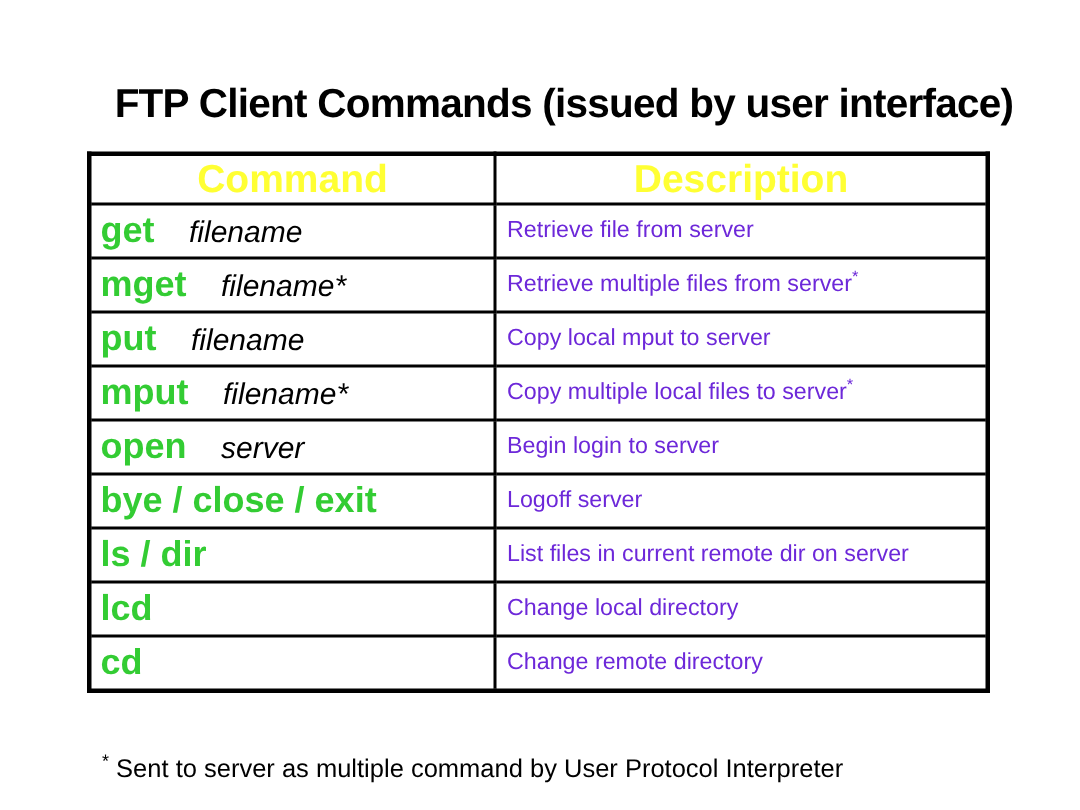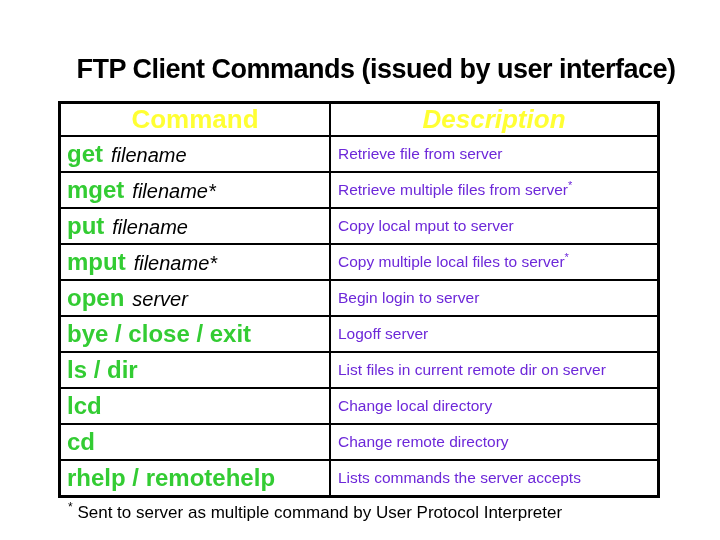--- a/index.html
+++ b/index.html
@@ -37,21 +37,21 @@
     border: 3px solid #000000;
     background: #ffffff;
   }
   table.cmd-table th,
   table.cmd-table td {
     border: 2px solid #000000;
     vertical-align: middle;
     overflow: hidden;
   }
   th.col-cmd { width: 268px; }
-  th.col-desc { width: auto; font-style: italic; }
+  th.col-desc { width: auto; }
   table.cmd-table th {
     height: 31px;
     font-size: 26px;
     font-weight: bold;
     color: #FFFF33;
     text-align: center;
     padding: 0;
   }
   td.cmd-cell {
     height: 34px;
@@ -61,21 +61,21 @@
   .cmd {
     color: #33CC33;
     font-weight: bold;
     font-size: 24px;
   }
   .arg {
     color: #000000;
     font-style: italic;
     font-weight: normal;
     font-size: 20px;
-    margin-left: 8px;
+    margin-left: 23px;
   }
   td.desc-cell {
     padding: 0 0 0 7px;
     font-size: 15.5px;
     color: #6d28d9;
     white-space: nowrap;
   }
   sup.fn {
     font-size: 11px;
     line-height: 0;
@@ -147,22 +147,18 @@
   <tr>
     <td class="cmd-cell"><span class="cmd">lcd</span><span class="arg"></span></td>
     <td class="desc-cell"><span>Change local directory</span><sup class="fn"></sup></td>
   </tr>
 
   <tr>
     <td class="cmd-cell"><span class="cmd">cd</span><span class="arg"></span></td>
     <td class="desc-cell"><span>Change remote directory</span><sup class="fn"></sup></td>
   </tr>
 
-  <tr>
-    <td class="cmd-cell"><span class="cmd">rhelp / remotehelp</span><span class="arg"></span></td>
-    <td class="desc-cell"><span>Lists commands the server accepts</span><sup class="fn"></sup></td>
-  </tr>
 </tbody>
   </table>
 
   <p class="footnote"><sup>*</sup> <span>Sent to server as multiple command by User Protocol Interpreter</span></p>
 
 </div>
 
 </body></html>

